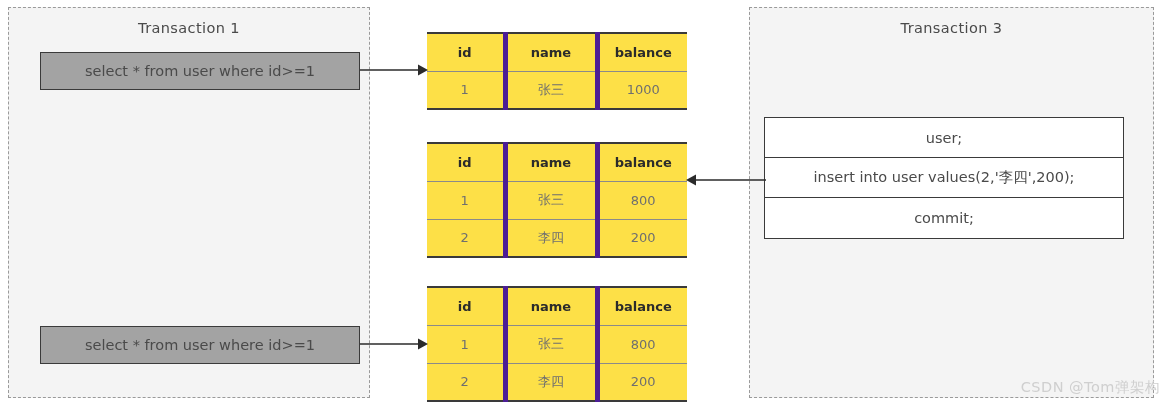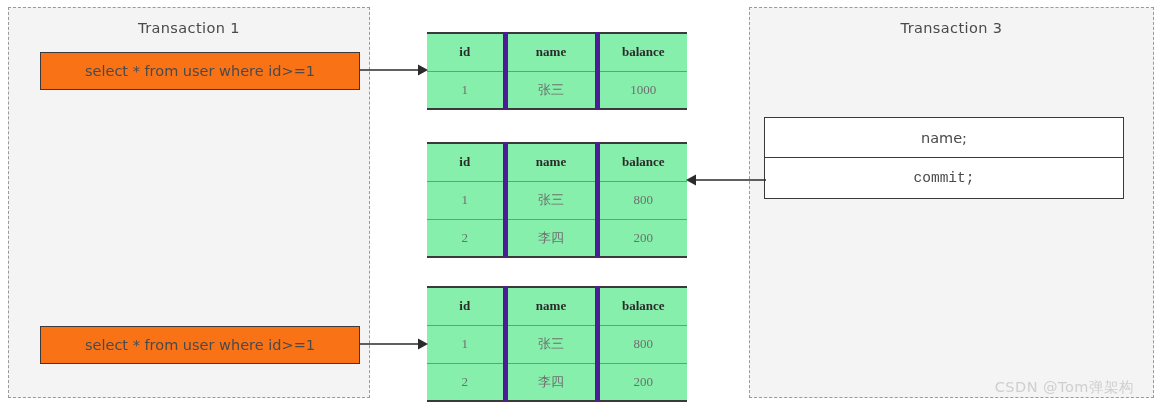--- a/index.html
+++ b/index.html
@@ -35,21 +35,21 @@
     color: #4a4a4a;
     letter-spacing: 0.4px;
   }
 
   #panel-tx1 { left: 8px;   top: 7px; width: 362px; height: 391px; }
   #panel-tx2 { left: 749px; top: 7px; width: 405px; height: 391px; }
 
   
   .stmt-box {
     position: absolute;
-    background: #f97316;
+    background: #a3a3a3;
     border: 1px solid #3a3a3a;
     box-sizing: border-box;
     display: flex;
     align-items: center;
     justify-content: center;
     font-size: 14.5px;
     color: #4a4a4a;
   }
   #stmt-select-1 { left: 40px; top: 52px;  width: 320px; height: 38px; }
   #stmt-select-2 { left: 40px; top: 326px; width: 320px; height: 38px; }
@@ -67,30 +67,29 @@
   #tx2-stmt-list .stmt-row {
     height: 40px;
     display: flex;
     align-items: center;
     justify-content: center;
     font-size: 14.5px;
     color: #4a4a4a;
     border-bottom: 1px solid #3a3a3a;
     box-sizing: border-box;
   }
-  #tx2-stmt-list .stmt-row:last-child { border-bottom: none; font-family: Liberation Mono, monospace; }
+  #tx2-stmt-list .stmt-row:last-child { border-bottom: none; }
 
   
   .res-table {
     position: absolute;
     width: 260px;
     border-collapse: collapse;
-    background: #86efac;
+    background: #fde047;
     table-layout: fixed;
-    font-family: Liberation Serif, serif;
   }
   .res-table th, .res-table td {
     height: 38px;
     text-align: center;
     font-size: 13px;
     font-weight: normal;
     color: #6f6f6f;
     border-left: 5px solid #4c1d95;
     box-sizing: border-box;
     padding: 0;
@@ -117,21 +116,21 @@
     position: absolute;
     overflow: visible;
   }
   #arrow-1 { left: 360px; top: 60px;  width: 68px; height: 20px; }
   #arrow-2 { left: 686px; top: 170px; width: 80px; height: 20px; }
   #arrow-3 { left: 360px; top: 334px; width: 68px; height: 20px; }
 
   
   #watermark {
     position: absolute;
-    right: 28px;
+    right: 2px;
     bottom: 10px;
     font-size: 14.5px;
     color: #cfcfcf;
     letter-spacing: 0.5px;
     user-select: none;
   }
 </style>
 </head>
 <body>
 
@@ -143,21 +142,22 @@
 
   <div class="stmt-box" id="stmt-select-1">select * from user where id&gt;=1</div>
 
   <div class="stmt-box" id="stmt-select-2">select * from user where id&gt;=1</div>
 
   <div class="panel" id="panel-tx2">
     <div class="panel-title">Transaction  3</div>
   </div>
 
   <div id="tx2-stmt-list">
-    <div class="stmt-row">name;</div>
+    <div class="stmt-row">user;</div>
+    <div class="stmt-row">insert into user values(2,'李四',200);</div>
     <div class="stmt-row">commit;</div>
   </div>
 
   <table class="res-table" id="table-1">
     <thead>
       <tr>
         <th class="col-id">id</th>
         <th class="col-name">name</th>
         <th class="col-balance">balance</th>
       </tr>

